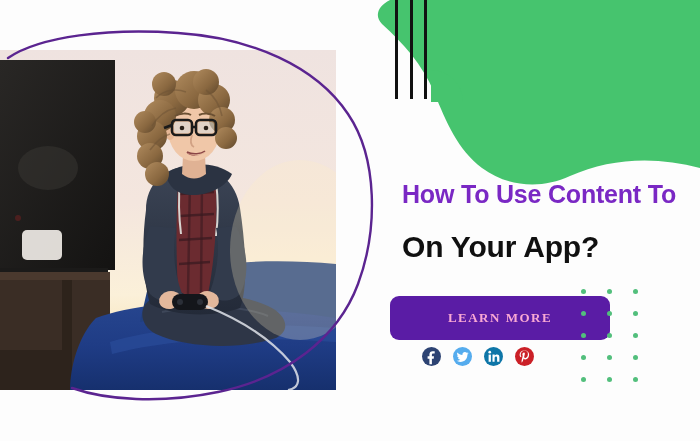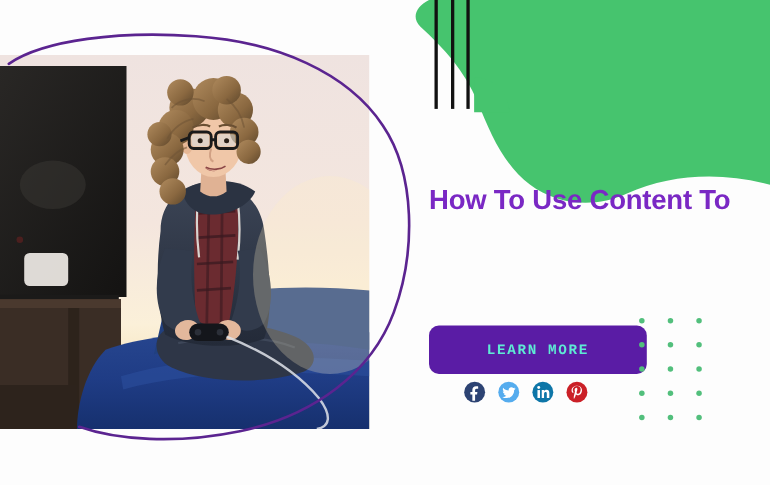--- a/index.html
+++ b/index.html
@@ -78,42 +78,42 @@
   }
 
   
   .headline {
     position: absolute;
     left: 390px;
     top: 163px;
     width: 300px;
   }
   .headline-line {
-    margin: 0;
+    margin: 12px;
     font-size: 25px;
     line-height: 39px;
     font-weight: bold;
     letter-spacing: -0.2px;
     white-space: nowrap;
   }
   .line-accent { color: #7a28c4; }
   .line-dark   { color: #101010; font-size: 30px; line-height: 41px; }
 
   
   .cta-button {
     position: absolute;
     left: 390px;
     top: 296px;
-    width: 198px;
+    width: 220px;
     height: 44px;
     border: none;
     border-radius: 9px;
     background: #5a1ca5;
-    color: #5eead4;
-    font-family: Liberation Mono, monospace;
+    color: #f9a8d4;
+    font-family: Liberation Serif, serif;
     font-size: 13px;
     font-weight: bold;
     letter-spacing: 1.5px;
     cursor: pointer;
   }
 
   
   .social-row {
     position: absolute;
     left: 422px;
@@ -294,20 +294,21 @@
       <ellipse cx="300" cy="200" rx="70" ry="90" fill="#ffeec4" opacity="0.25"></ellipse>
     </svg>
   </div>
 
   <svg class="purple-arc" viewBox="0 0 700 441" aria-hidden="true">
     <path d="M8,58 C40,36 110,28 178,33 C252,38 316,66 348,114 C378,158 378,230 358,284 C338,338 286,378 218,392 C160,404 106,400 72,388" fill="none" stroke="#5b2490" stroke-width="2.4" stroke-linecap="round"></path>
   </svg>
 
   <div class="headline">
     <p class="headline-line line-accent">How To Use Content To</p>
+    <p class="headline-line line-dark">On Your App?</p>
   </div>
 
   <button class="cta-button">LEARN MORE</button>
 
   <div class="social-row">
     <span class="social-icon" style="background:#2d4373">
       <svg width="19" height="19" viewBox="0 0 19 19" aria-hidden="true">
         <path d="M11.2 6.4h1.5V4.3c-.3 0-1.1-.1-2-.1-2 0-3.3 1.2-3.3 3.4v1.7H5.6v2.4h1.8v5.6h2.5v-5.6h1.8l.3-2.4h-2.1V7.9c0-.8.2-1.5 1.3-1.5z" fill="#ffffff"></path>
       </svg>
     </span>

